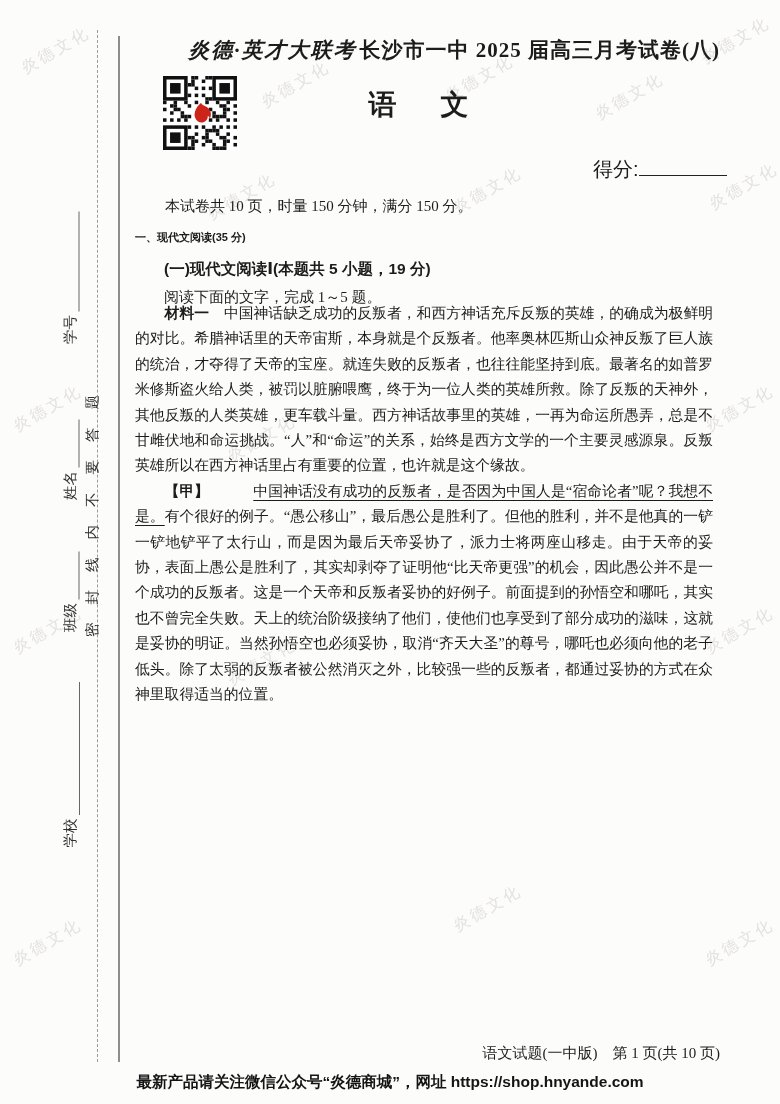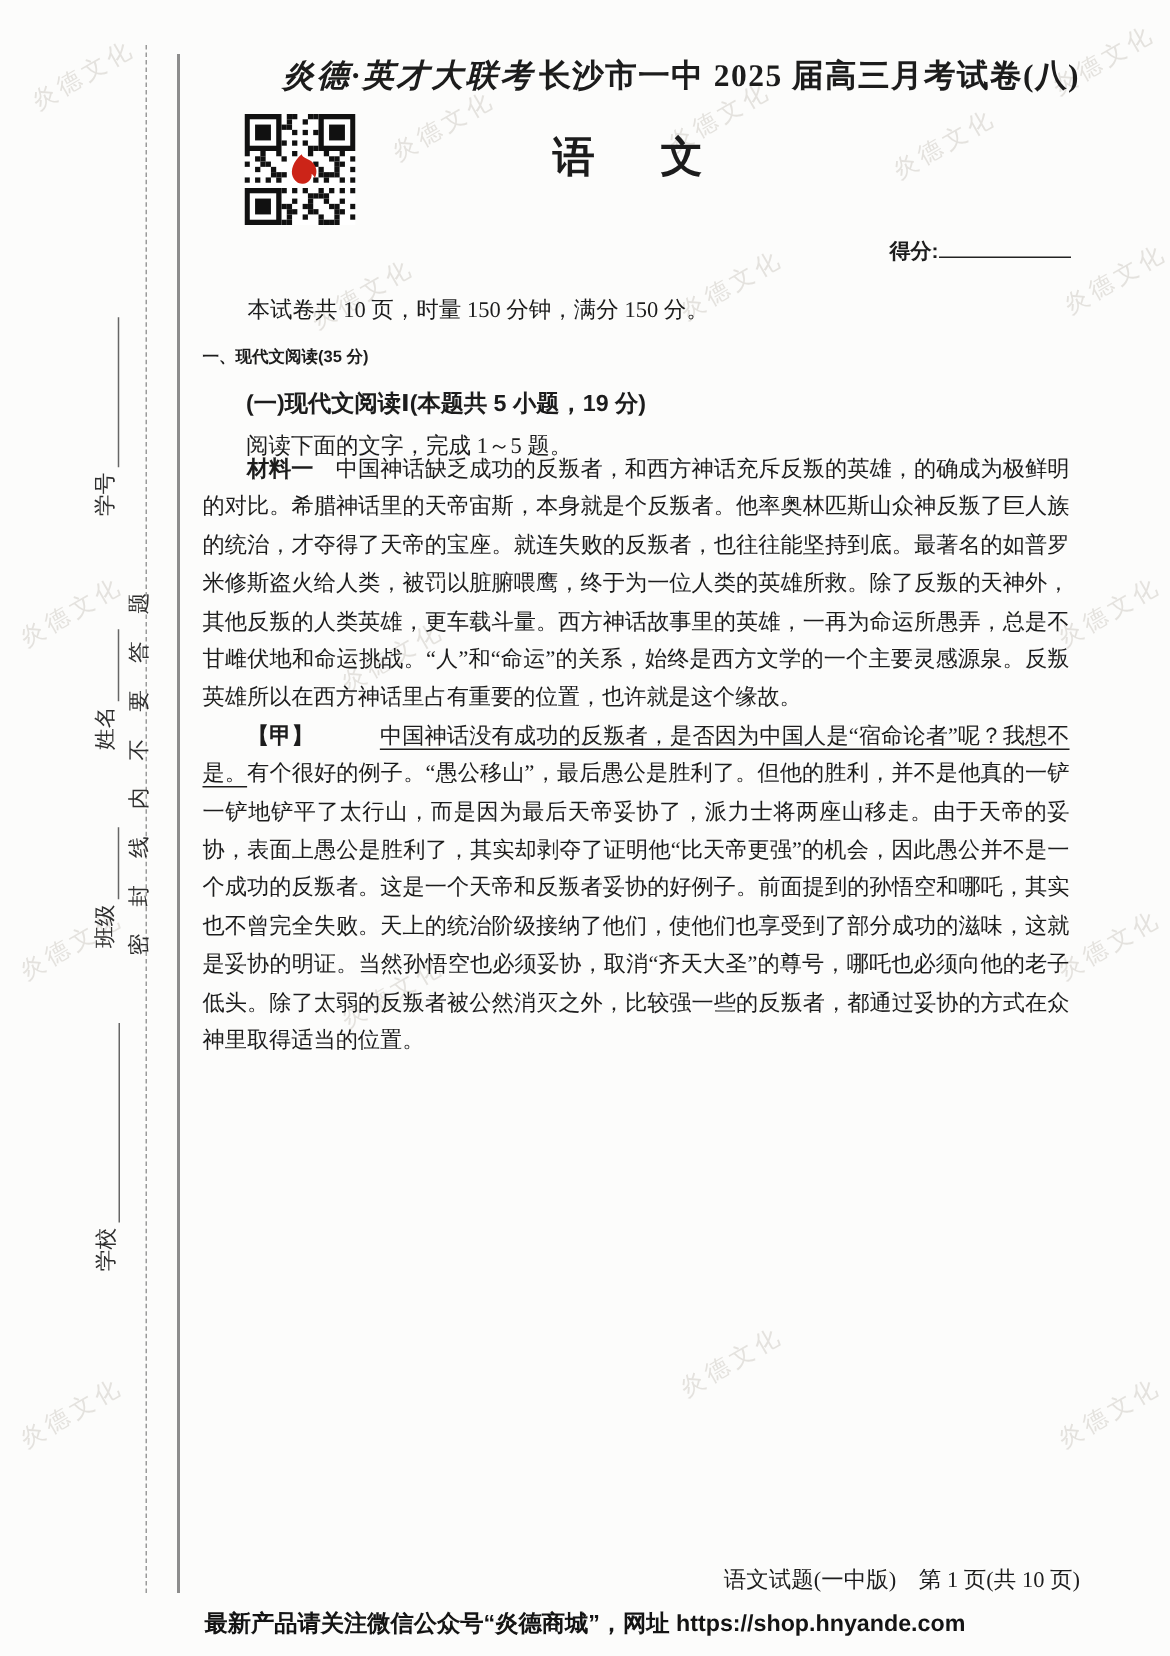--- a/index.html
+++ b/index.html
@@ -23,21 +23,21 @@
       transform:rotate(-90deg);font-size:14.5px;color:#2e2e2e;
       letter-spacing:18px;white-space:nowrap;text-align:center;}
   
   .page-title{position:absolute;left:125px;top:36px;width:595px;text-align:right;
       font-size:21px;font-weight:bold;letter-spacing:1px;white-space:nowrap;}
   .page-title .brush{font-style:italic;letter-spacing:2px;margin-right:3px;}
   .qr{position:absolute;left:163px;top:76px;width:74px;height:74px;}
   .subject{position:absolute;left:125px;top:86px;width:595px;text-align:center;
       font-size:28px;font-weight:bold;letter-spacing:8px;
       font-family:"Liberation Sans","DejaVu Sans",sans-serif;}
-  .score{position:absolute;left:593px;top:156px;font-size:14px;font-weight:bold;
+  .score{position:absolute;left:593px;top:156px;font-size:20px;font-weight:normal;
       font-family:"Liberation Sans","DejaVu Sans",sans-serif;text-align:center;}
   .score .blank{display:inline-block;width:88px;height:15px;
       border-bottom:1.5px solid #222;}
   
   .intro{position:absolute;left:165px;top:197px;font-size:15px;}
   .h1{position:absolute;left:135px;top:230px;font-size:11px;font-weight:bold;
       font-family:"Liberation Sans","DejaVu Sans",sans-serif;}
   .h2{position:absolute;left:164px;top:259px;font-size:15.5px;font-weight:bold;
       font-family:"Liberation Sans","DejaVu Sans",sans-serif;}
   .instr{position:absolute;left:164px;top:288px;font-size:15px;}

